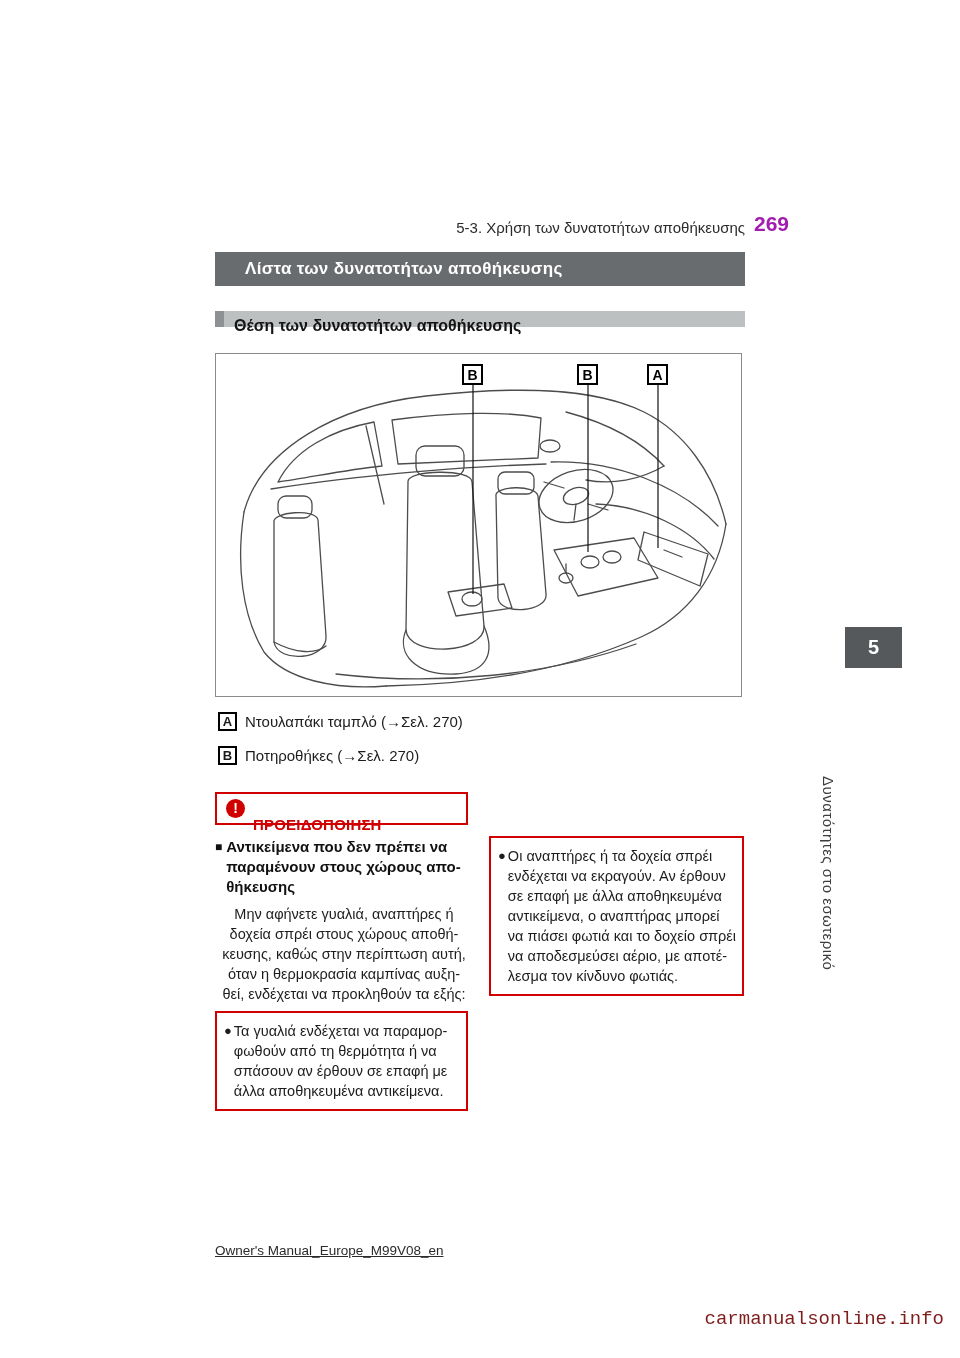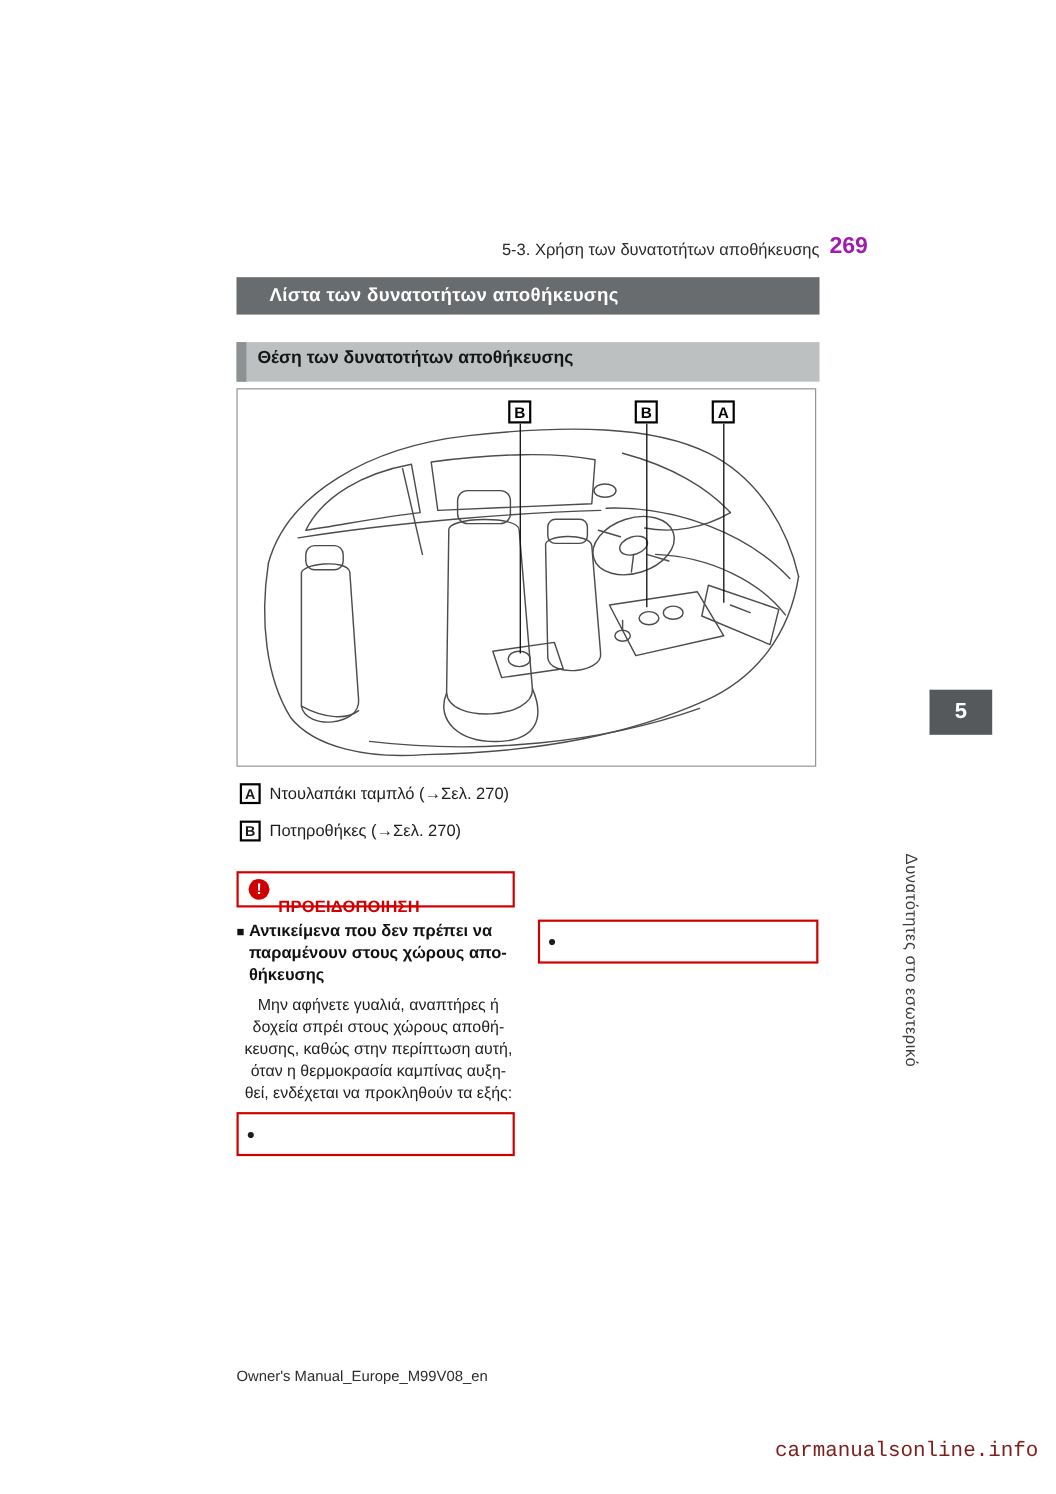--- a/index.html
+++ b/index.html
@@ -25,21 +25,21 @@
 
   
   .title-bar {
     left: 215px; top: 252px; width: 530px; height: 34px;
     background: #696c6e; color: #ffffff;
     font-size: 17px; font-weight: bold;
     line-height: 34px; padding-left: 30px;
     letter-spacing: 0.3px;
   }
   .subtitle-bar {
-    left: 215px; top: 311px; width: 530px; height: 36px;
+    left: 215px; top: 311px; width: 530px; height: 16px;
     background: #bcc0c0; color: #141414;
     border-left: 9px solid #8d9193;
     font-size: 16px; font-weight: bold;
     line-height: 29px; padding-left: 10px;
   }
 
   
   .figure-box {
     left: 215px; top: 353px; width: 527px; height: 344px;
     border: 1px solid #8a8a8a; background: #fff;
@@ -106,21 +106,21 @@
     font-size: 20px; font-weight: bold;
     text-align: center; line-height: 41px;
   }
   .side-label {
     left: 820px; top: 776px; height: 250px;
     writing-mode: vertical-rl;
     font-size: 15px; color: #3c3c3c; letter-spacing: 0.5px;
   }
 
   
-  .footer-text { left: 215px; top: 1243px; font-size: 13.5px; color: #2b2b2b; }
+  .footer-text { left: 215px; top: 1243px; font-size: 13.5px; color: #2b2b2b; text-decoration: underline; }
   .watermark {
     right: 16px; top: 1308px;
     font-size: 19px; color: #7f1d1d; font-family: Liberation Mono, monospace;
   }
 </style>
 </head>
 <body>
 
 <div class="abs running-header">5-3. Χρήση των δυνατοτήτων αποθήκευσης</div>
 <div class="abs page-number">269</div>
@@ -211,23 +211,34 @@
 </div>
 
 <div class="abs warn-intro prelines">Μην αφήνετε γυαλιά, αναπτήρες ή
 δοχεία σπρέι στους χώρους αποθή-
 κευσης, καθώς στην περίπτωση αυτή,
 όταν η θερμοκρασία καμπίνας αυξη-
 θεί, ενδέχεται να προκληθούν τα εξής:</div>
 
 <div class="abs warn-box warn-box-left">
   <span class="dot-bullet">●</span>
+  <span class="prelines">Τα γυαλιά ενδέχεται να παραμορ-
+φωθούν από τη θερμότητα ή να
+σπάσουν αν έρθουν σε επαφή με
+άλλα αποθηκευμένα αντικείμενα.</span>
 </div>
 
 <div class="abs warn-box warn-box-right">
   <span class="dot-bullet">●</span>
+  <span class="prelines">Οι αναπτήρες ή τα δοχεία σπρέι
+ενδέχεται να εκραγούν. Αν έρθουν
+σε επαφή με άλλα αποθηκευμένα
+αντικείμενα, ο αναπτήρας μπορεί
+να πιάσει φωτιά και το δοχείο σπρέι
+να αποδεσμεύσει αέριο, με αποτέ-
+λεσμα τον κίνδυνο φωτιάς.</span>
 </div>
 
 <div class="abs chapter-tab">5</div>
 <div class="abs side-label">Δυνατότητες στο εσωτερικό</div>
 
 <div class="abs footer-text">Owner's Manual_Europe_M99V08_en</div>
 <div class="abs watermark">carmanualsonline.info</div>
 
 </body></html>

